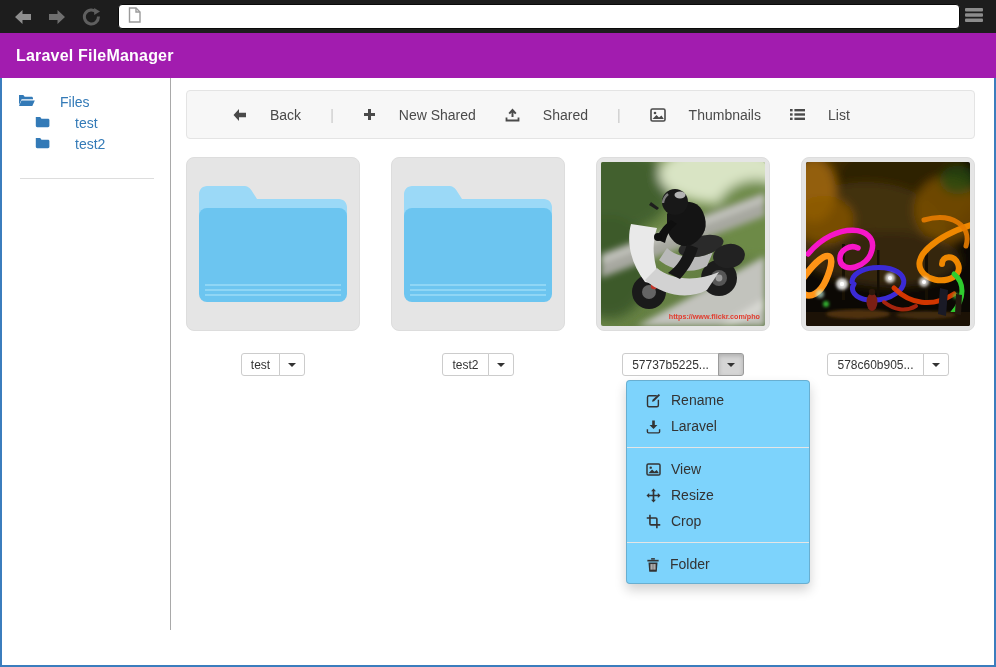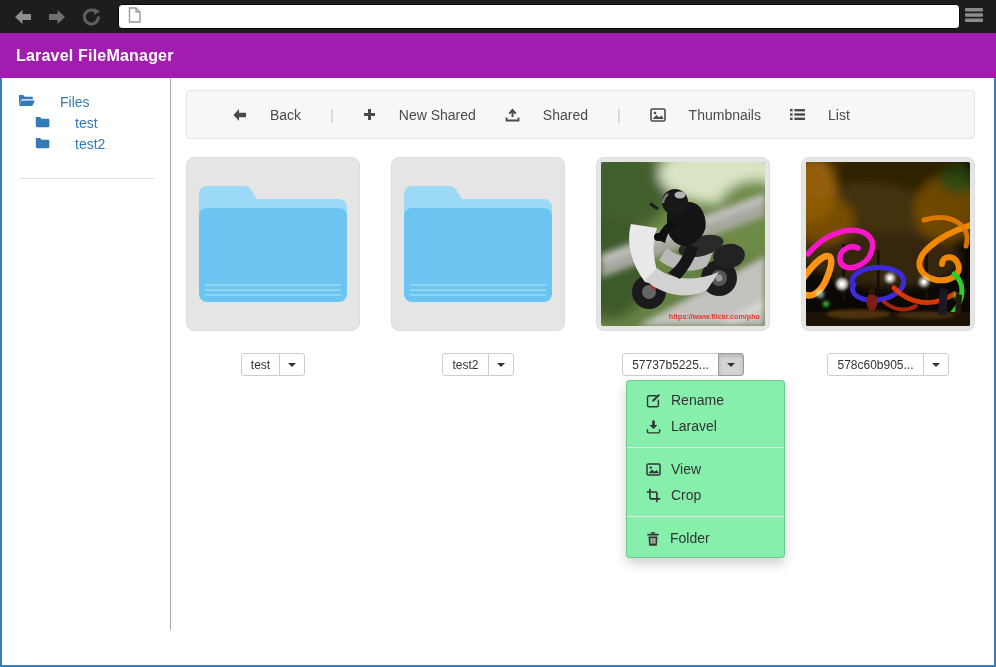--- a/index.html
+++ b/index.html
@@ -49,21 +49,21 @@
   .btn-group { margin-top:22px; display:inline-flex; }
   .btn { background:#fff; border:1px solid #ccc; height:23px; display:inline-flex; align-items:center;
          font-size:12px; color:#333; cursor:pointer; }
   .btn-label { padding:0 9px; border-radius:3px 0 0 3px; }
   .btn-caret { padding:0 8px; border-radius:0 3px 3px 0; margin-left:-1px; }
   .btn-caret.open { background:#d5d5d5; border-color:#9b9b9b; box-shadow:inset 0 2px 4px rgba(0,0,0,.18); }
   .caret { width:0; height:0; border-left:4px solid transparent; border-right:4px solid transparent;
            border-top:4px solid #333; }
 
   
-  .dropdown-menu { position:absolute; top:223px; left:30px; width:159px; background:#86efac;
+  .dropdown-menu { position:absolute; top:223px; left:30px; width:184px; background:#7dd3fc;
                    border:1px solid rgba(0,0,0,.17); border-radius:4px;
                    box-shadow:0 6px 12px rgba(0,0,0,.18); padding:6px 0; z-index:20; }
   .menu-item { display:flex; align-items:center; gap:10px; padding:3px 19px; height:26px;
                font-size:14px; color:#333; cursor:pointer; white-space:nowrap; }
   .menu-item svg { flex:none; }
   .menu-divider { height:1px; background:#e5e5e5; margin:8px 0; }
 
   .icon-blue { fill:#337ab7; }
 </style>
 </head>
@@ -301,20 +301,26 @@
           <div class="menu-item">
             <svg width="15" height="13" viewBox="0 0 16 14">
               <rect x="1" y="1" width="14" height="12" rx="1.5" fill="none" stroke="#333" stroke-width="1.6"></rect>
               <circle cx="5" cy="5" r="1.3" fill="#333"></circle>
               <path d="M2.5 11 L6.5 7 L9 9.5 L11.5 7.5 L13.8 11 Z" fill="#333"></path>
             </svg>
             <span>View</span>
           </div>
           <div class="menu-item">
             <svg width="15" height="15" viewBox="0 0 16 16">
+              <path d="M8 0.5 L10.6 3.4 H8.9 V7.1 H12.6 V5.4 L15.5 8 L12.6 10.6 V8.9 H8.9 V12.6 H10.6 L8 15.5 L5.4 12.6 H7.1 V8.9 H3.4 V10.6 L0.5 8 L3.4 5.4 V7.1 H7.1 V3.4 H5.4 Z" fill="#333"></path>
+            </svg>
+            <span>Resize</span>
+          </div>
+          <div class="menu-item">
+            <svg width="15" height="15" viewBox="0 0 16 16">
               <path d="M4.2 0.8 V10.4 c0 .7.5 1.2 1.2 1.2 h9.8" stroke="#333" stroke-width="1.7" fill="none"></path>
               <path d="M0.8 4.2 H10.4 c.7 0 1.2.5 1.2 1.2 v9.8" stroke="#333" stroke-width="1.7" fill="none"></path>
             </svg>
             <span>Crop</span>
           </div>
           <div class="menu-divider"></div>
           <div class="menu-item">
             <svg width="14" height="15" viewBox="0 0 14 16">
               <path d="M1 3 h12 v1.8 H1 Z" fill="#333"></path>
               <path d="M5 1.2 h4 v1.6 h-4 Z" fill="#333"></path>

